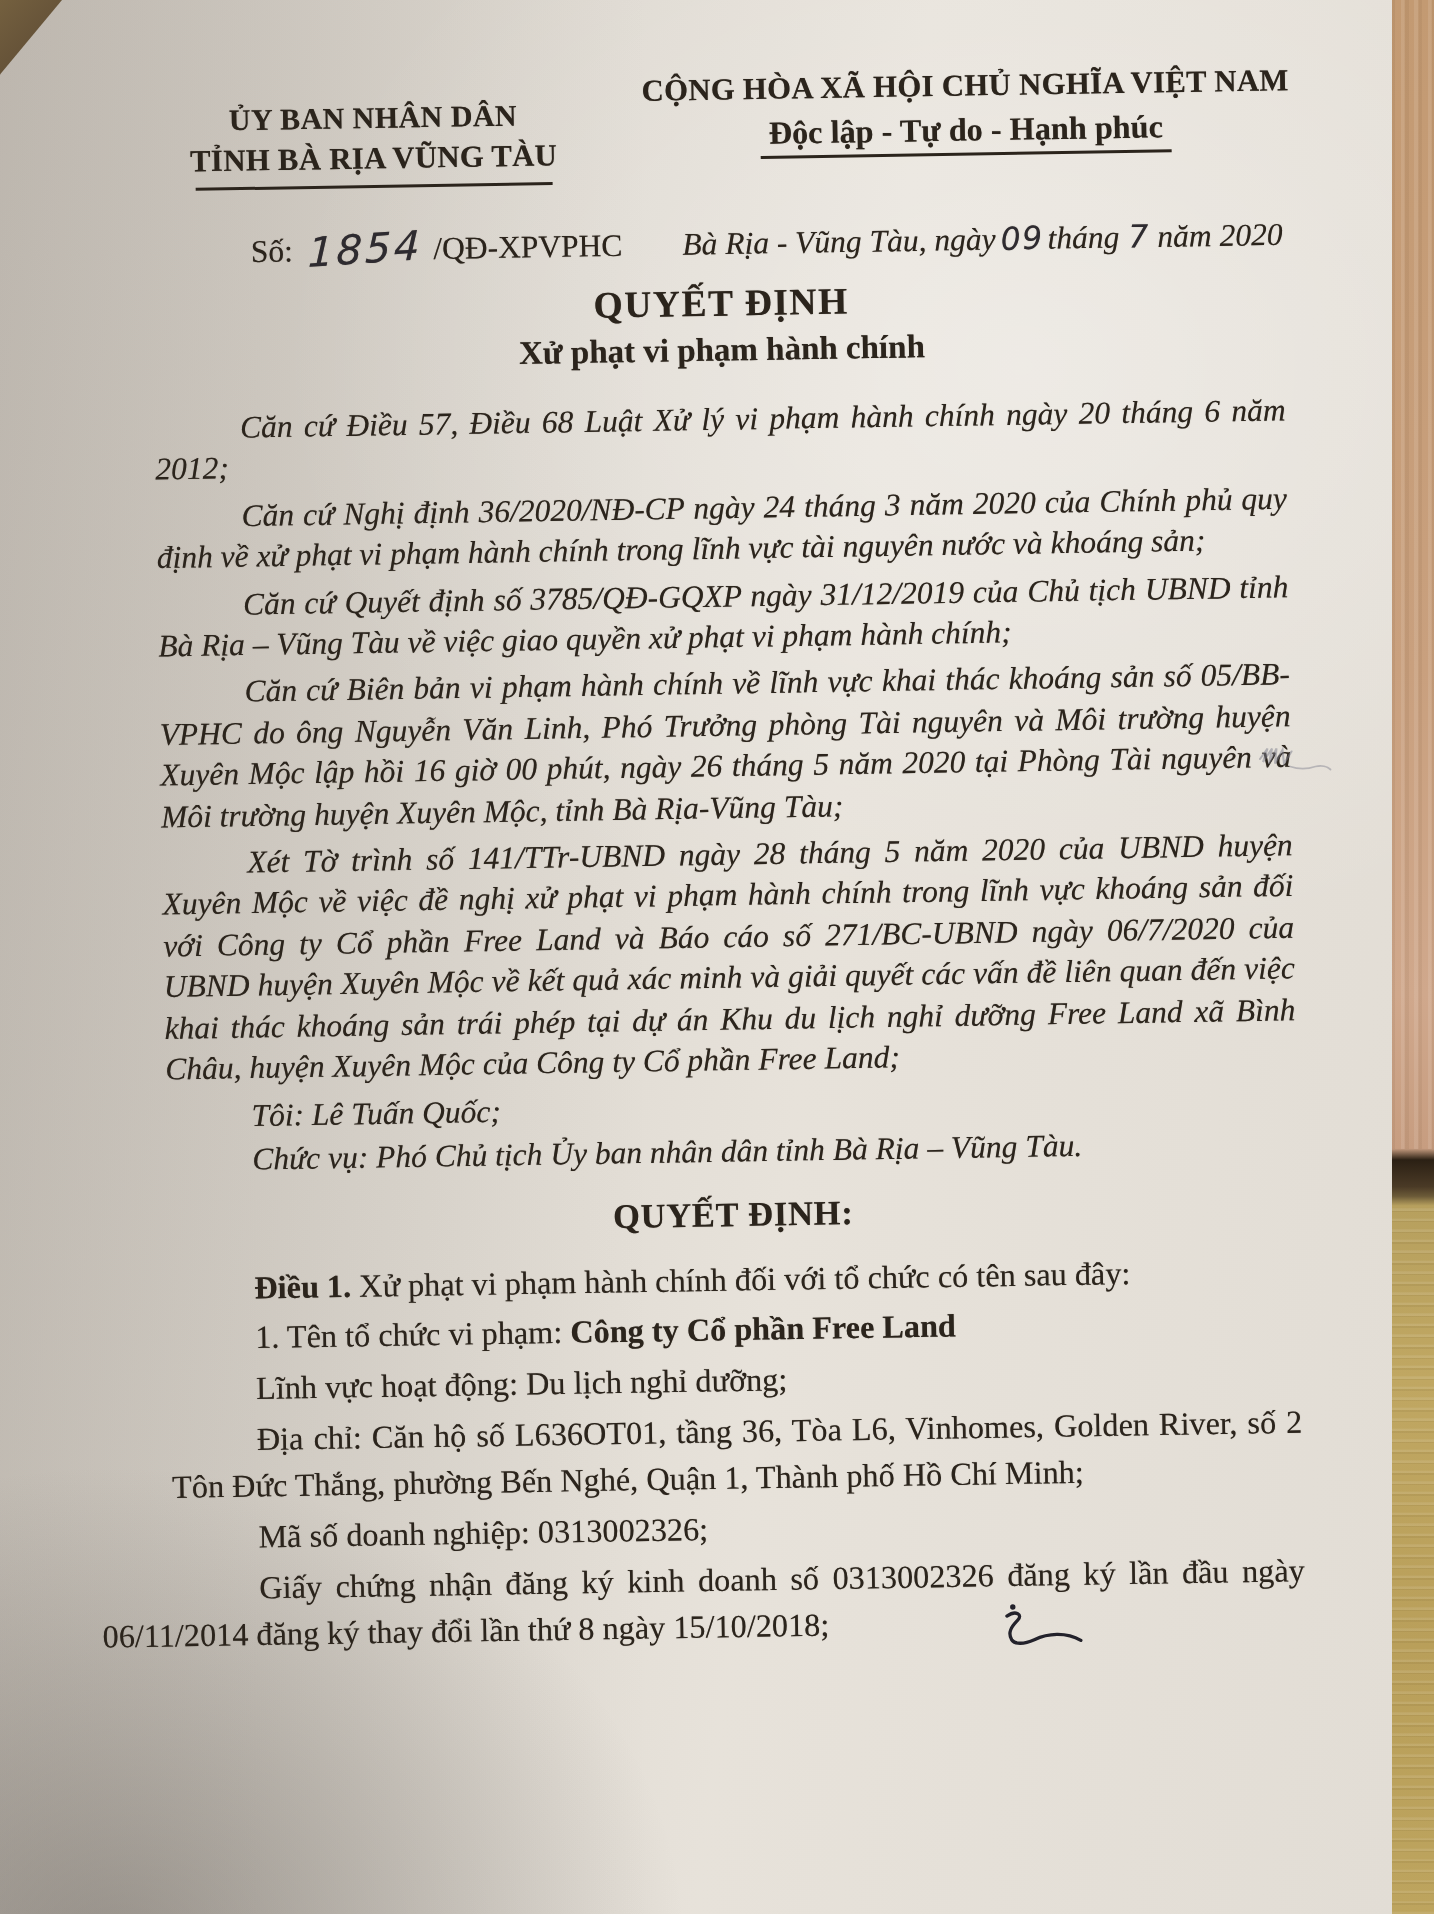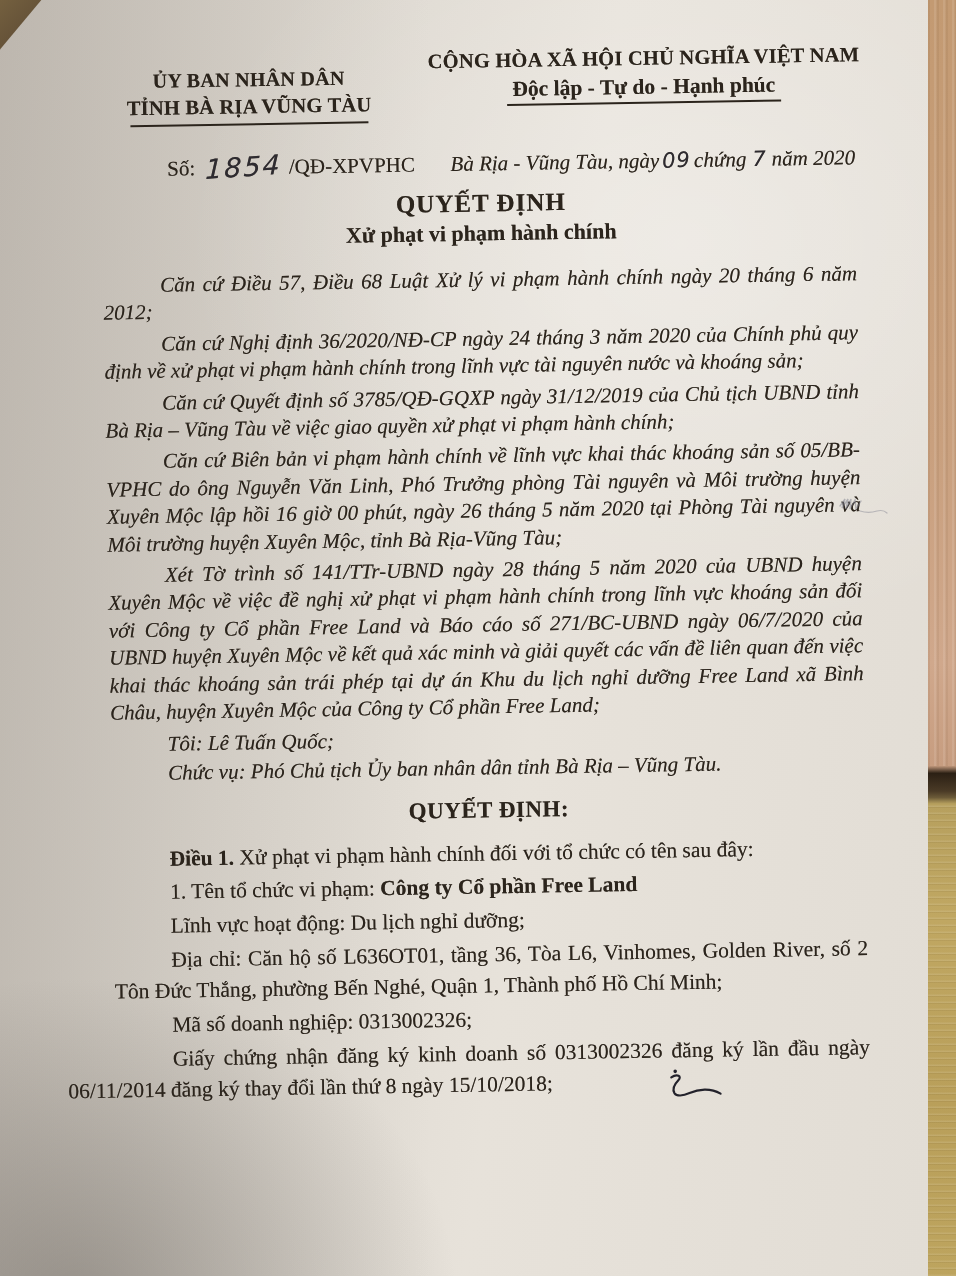--- a/index.html
+++ b/index.html
@@ -128,21 +128,21 @@
       <div class="l1">CỘNG HÒA XÃ HỘI CHỦ NGHĨA VIỆT NAM</div>
       <span class="l2">Độc lập - Tự do - Hạnh phúc</span>
     </div>
   </div>
 
   <div class="docrow">
     <div class="doc-no">
       <span>Số:</span><span class="hand hand-no">1854</span><span>/QĐ-XPVPHC</span>
     </div>
     <div class="place-date">
-      <span>Bà Rịa - Vũng Tàu, ngày</span><span class="hand hand-day">09</span><span>chứng</span><span class="hand hand-month">7</span><span>năm 2020</span>
+      <span>Bà Rịa - Vũng Tàu, ngày</span><span class="hand hand-day">09</span><span>tháng</span><span class="hand hand-month">7</span><span>năm 2020</span>
     </div>
   </div>
 
   <div class="title">
     <div class="t1">QUYẾT ĐỊNH</div>
     <div class="t2">Xử phạt vi phạm hành chính</div>
   </div>
 
   <div class="bodytext">
     <p class="pre">Căn cứ Điều 57, Điều 68 Luật Xử lý vi phạm hành chính ngày 20 tháng 6 năm 2012;</p>

